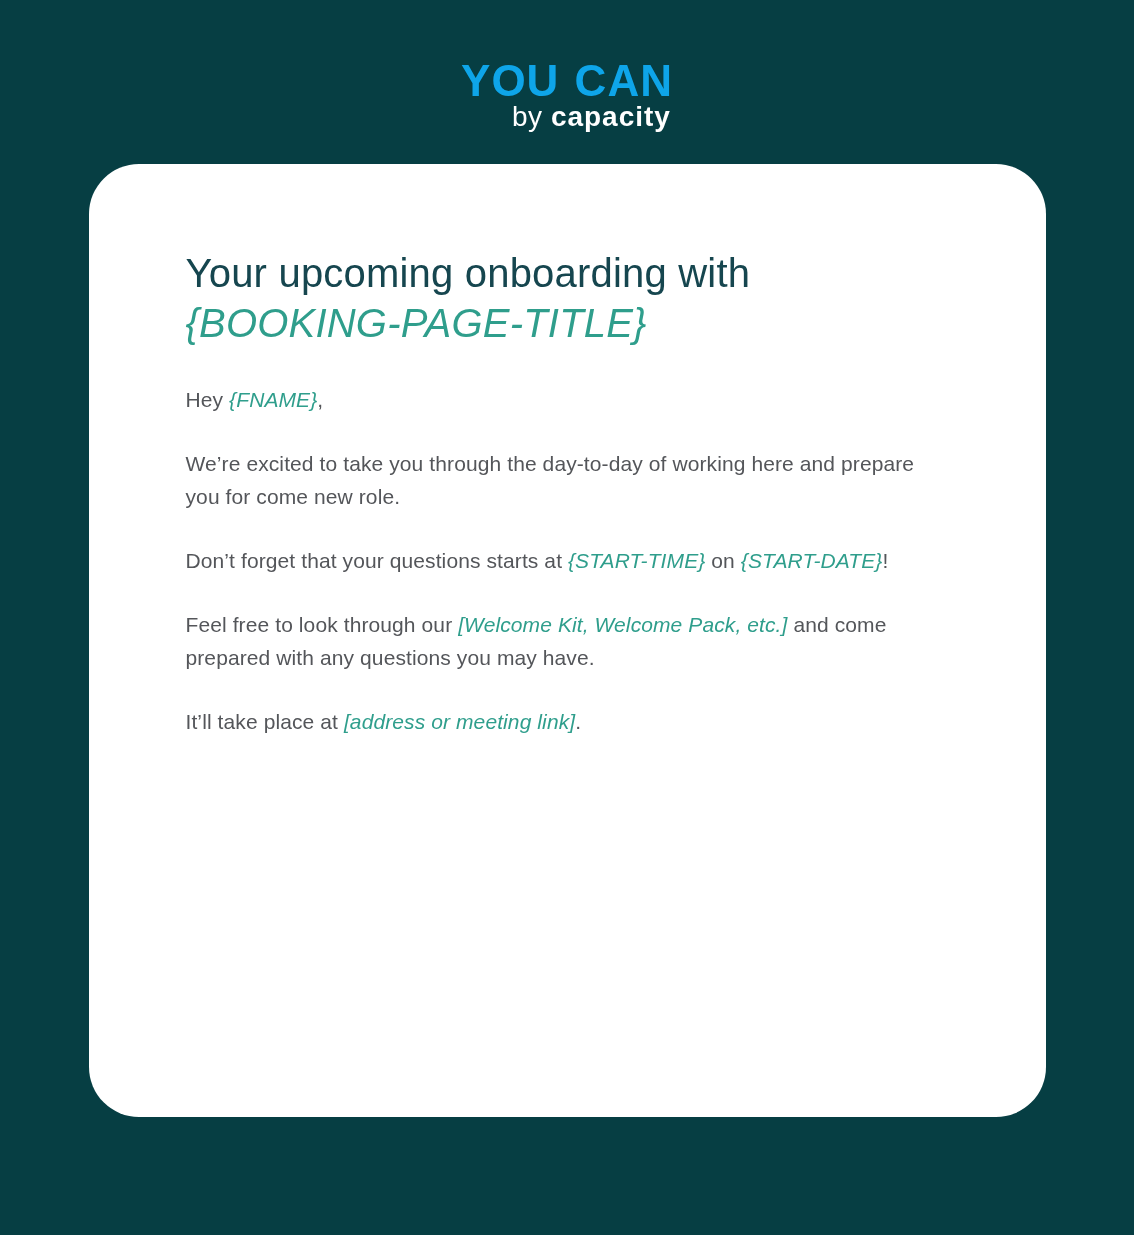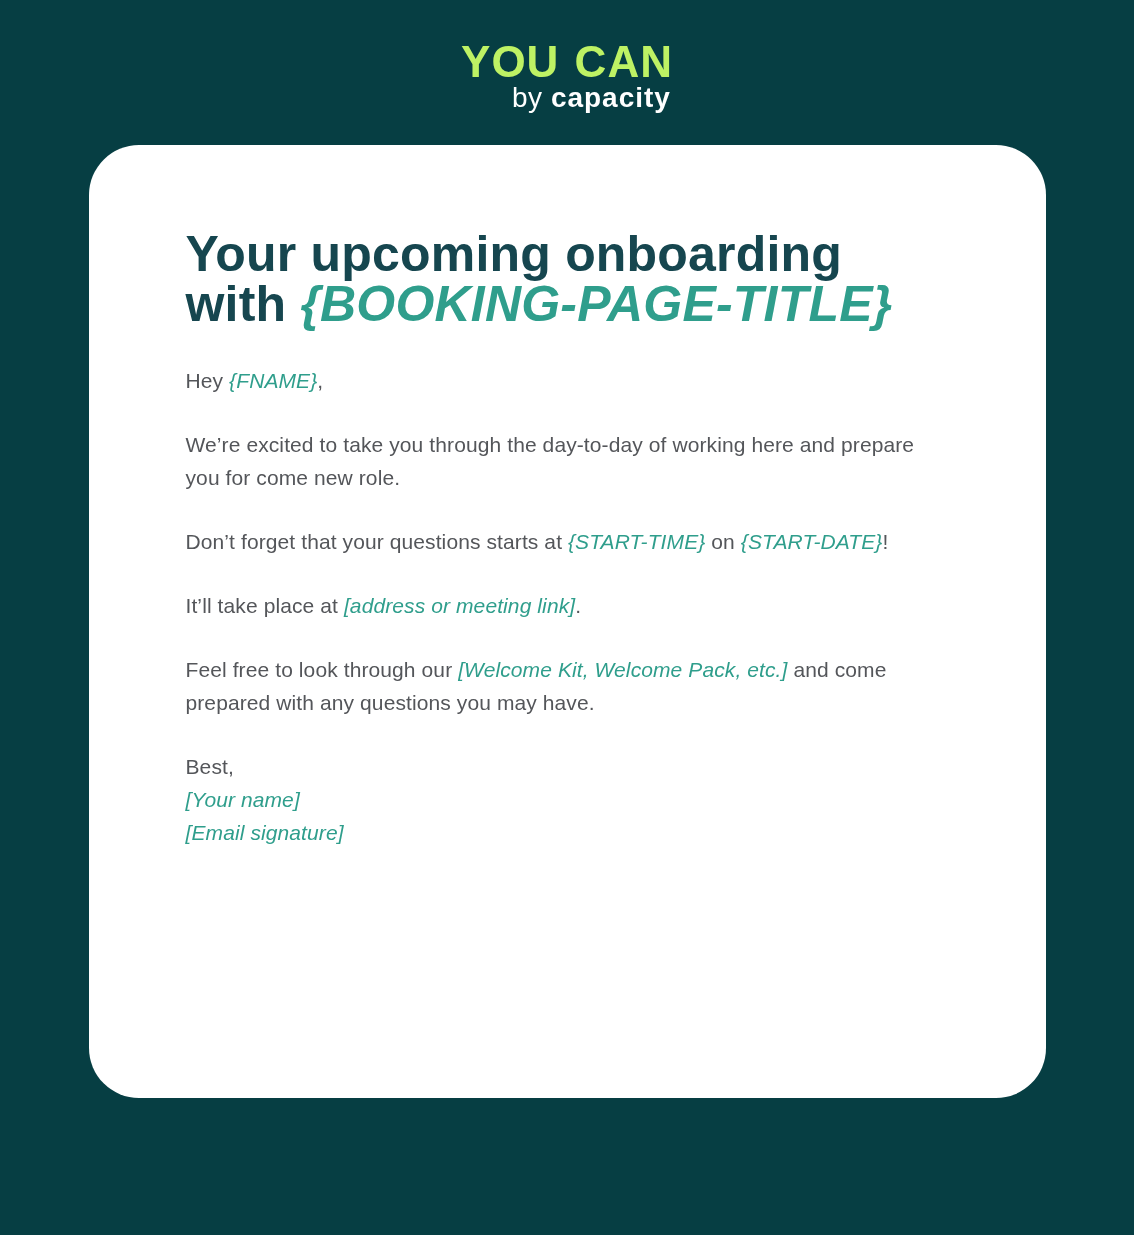--- a/index.html
+++ b/index.html
@@ -10,27 +10,28 @@
     overflow: hidden;
   }
   
   .logo-wrap {
     padding-top: 44px;
     display: flex;
     justify-content: center;
   }
   .logo { display: inline-block; text-align: center; }
   .logo-main {
-    color: #bef264;
+    color: #0ea5e9;
     font-weight: bold;
     font-size: 44px;
     line-height: 35px;
     letter-spacing: 1px;
     word-spacing: 2px;
     text-align: left;
+    margin-top: 19px;
   }
   .logo-dot {
     display: inline-block;
     width: 17px;
     height: 17px;
     border-radius: 50%;
     background: #3BD97D;
     margin-left: 5px;
   }
   .byline {
@@ -47,23 +48,23 @@
   
   .card {
     width: 957px;
     height: 953px;
     margin: 35px auto 0;
     background: #FFFFFF;
     border-radius: 50px;
     padding: 84px 96px 0 97px;
   }
   .heading {
-    font-size: 50px;
+    font-size: 40px;
     line-height: 50px;
-    font-weight: bold;
+    font-weight: normal;
     color: #16464F;
     letter-spacing: 0.2px;
     margin-bottom: 35px;
     max-width: 762px;
   }
   .para {
     font-size: 21px;
     line-height: 33px;
     color: #54565A;
     margin-bottom: 31px;
@@ -89,17 +90,16 @@
     </div>
   </div>
 </div>
 
 <div class="card">
   <h1 class="heading"><span>Your upcoming onboarding with </span><span class="ph">{BOOKING-PAGE-TITLE}</span></h1>
   <div>
       <p class="para"><span>Hey </span><span class="ph">{FNAME}</span><span>,</span></p>
       <p class="para"><span>We’re excited to take you through the day-to-day of working here and prepare you for come new role.</span></p>
       <p class="para"><span>Don’t forget that your questions starts at </span><span class="ph">{START-TIME}</span><span> on </span><span class="ph">{START-DATE}</span><span>!</span></p>
+      <p class="para"><span>Feel free to look through our </span><span class="ph">[Welcome Kit, Welcome Pack, etc.]</span><span> and come prepared with any questions you may have.</span></p>
       <p class="para"><span>It’ll take place at </span><span class="ph">[address or meeting link]</span><span>.</span></p>
-      <p class="para"><span>Feel free to look through our </span><span class="ph">[Welcome Kit, Welcome Pack, etc.]</span><span> and come prepared with any questions you may have.</span></p>
-      <p class="para"><span>Best,</span><br><span class="ph">[Your name]</span><br><span class="ph">[Email signature]</span></p>
     </div>
 </div>
 
 </body></html>

